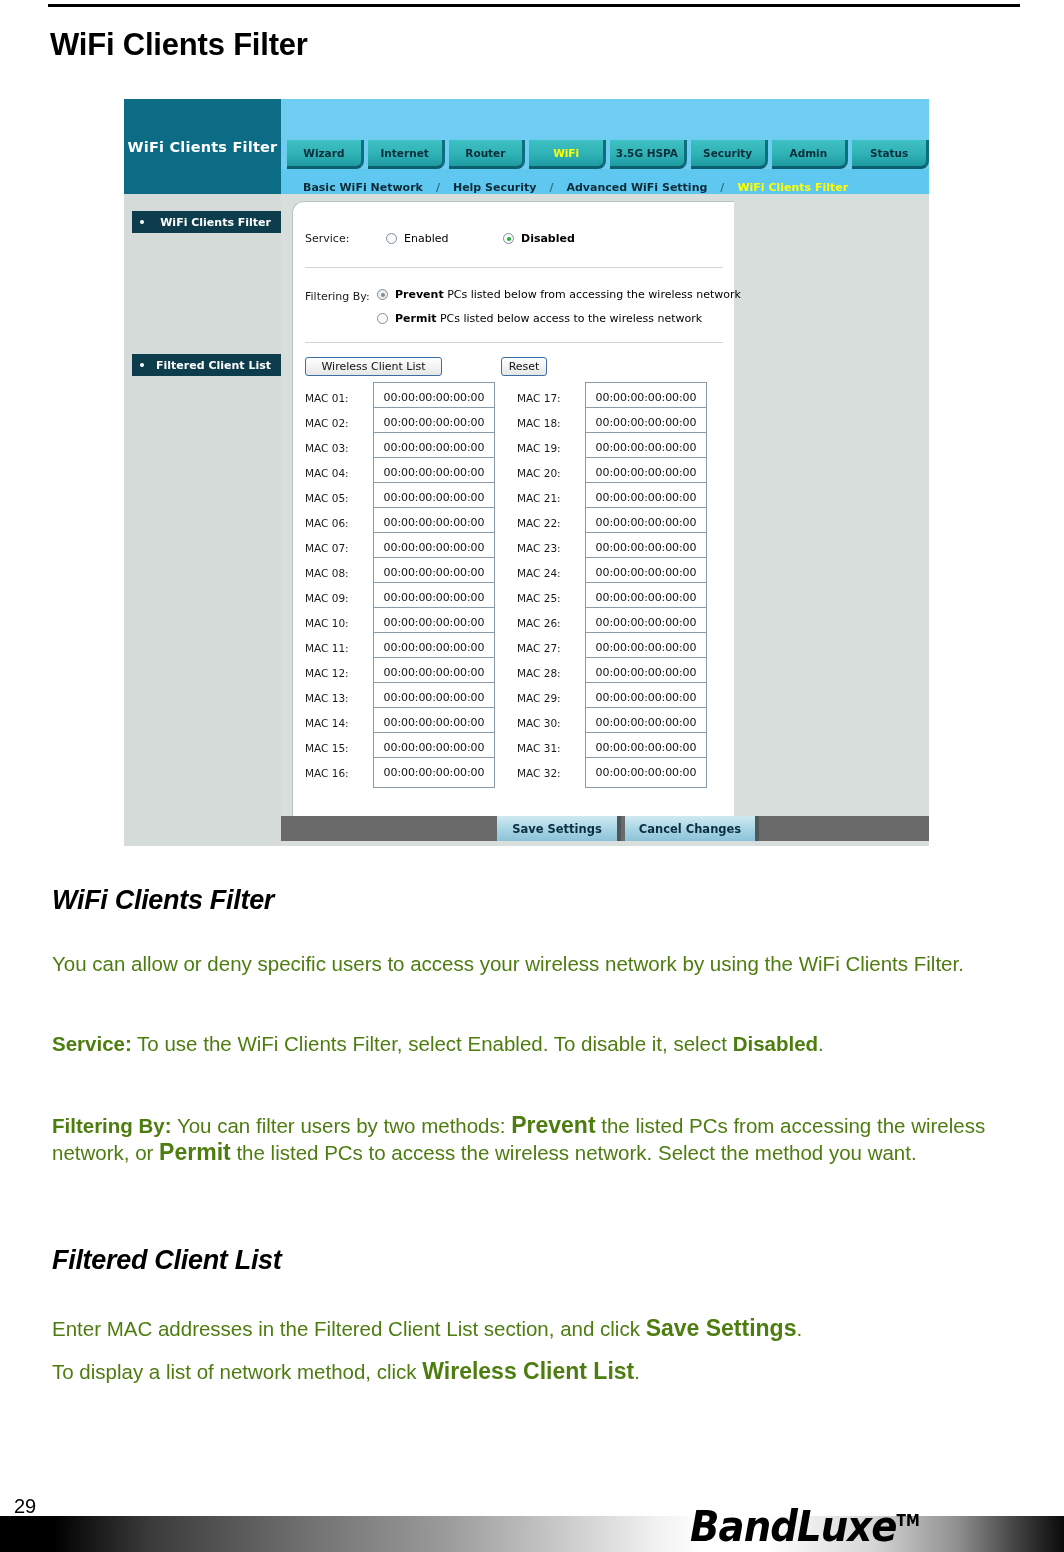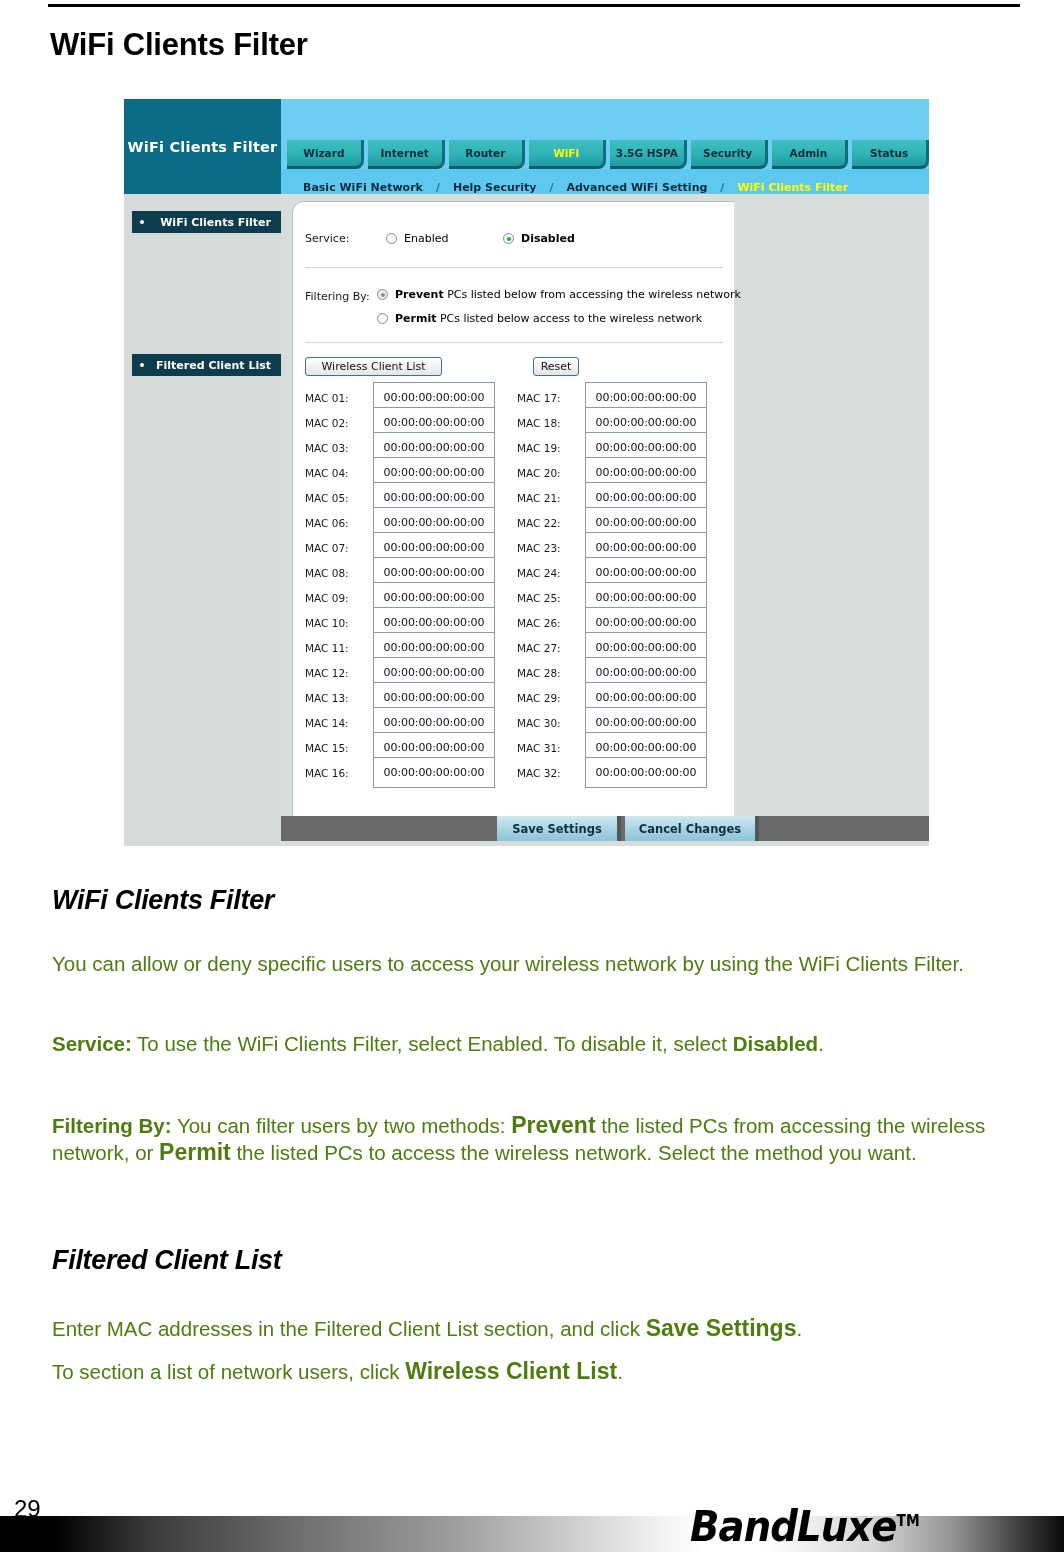--- a/index.html
+++ b/index.html
@@ -139,21 +139,21 @@
   .btn-win{
     position:absolute;
     background:linear-gradient(180deg,#ffffff 0%, #f3f3f3 50%, #e6e6e6 100%);
     border:1px solid #3b6ea5;
     border-radius:3px;
     font-size:11px; color:#111;
     display:flex; align-items:center; justify-content:center;
     font-family:"DejaVu Sans", sans-serif;
   }
   .btn-wcl{ left:12px; top:155px; width:137px; height:19px; }
-  .btn-reset{ left:208px; top:155px; width:46px; height:19px;margin-left:32px; }
+  .btn-reset{ left:208px; top:155px; width:46px; height:19px; }
 
   
   .mac-table{ position:absolute; left:12px; top:183px; width:420px; }
   .mac-col{ position:absolute; top:0; }
   .mac-col.left{ left:0; }
   .mac-col.right{ left:212px; }
   .mac-row{
     height:25px; display:flex; align-items:center;
   }
   .mac-lbl{
@@ -212,21 +212,21 @@
   .t2{ top:950px; }
   .t3{ top:1030px; }
   .t4{ top:1112px; }
   .t5{ top:1245px; }
   .t6{ top:1315px; }
   .t7{ top:1358px; }
 
   
   .pageno{
     position:absolute; left:14px; top:1495px;
-    font-size:24px; color:#000;
+    font-size:20px; color:#000;
   }
   .foot-bar{
     position:absolute; left:0; top:1516px; width:1064px; height:36px;
     background:linear-gradient(90deg,
        #000000 0%, #000000 5%, #3a3a3a 14%,
        #6e6e6e 28%, #9b9b9b 42%, #cfcfcf 54%,
        #f2f2f2 62%, #ffffff 66%, #ffffff 72%,
        #d6d6d6 82%, #8f8f8f 90%, #3c3c3c 96%, #0a0a0a 100%);
   }
   .logo{
@@ -490,18 +490,18 @@
   <b>Filtering By:</b><span> You can filter users by two methods: </span><span class="big">Prevent</span><span> the listed PCs from accessing the wireless network, or </span><span class="big">Permit</span><span> the listed PCs to access the wireless network. Select the method you want.</span>
 </div>
 
 <div class="art t5 h2-it">Filtered Client List</div>
 
 <div class="art t6 p">
   <span>Enter MAC addresses in the Filtered Client List section, and click </span><span class="big">Save Settings</span><span>.</span>
 </div>
 
 <div class="art t7 p">
-  <span>To section a list of network users, click </span><span class="big">Wireless Client List</span><span>.</span>
+  <span>To display a list of network method, click </span><span class="big">Wireless Client List</span><span>.</span>
 </div>
 
 <div class="pageno">29</div>
 <div class="foot-bar"></div>
 <div class="logo"><span>BandLuxe</span><span class="tm">TM</span></div>
 
 </body></html>

